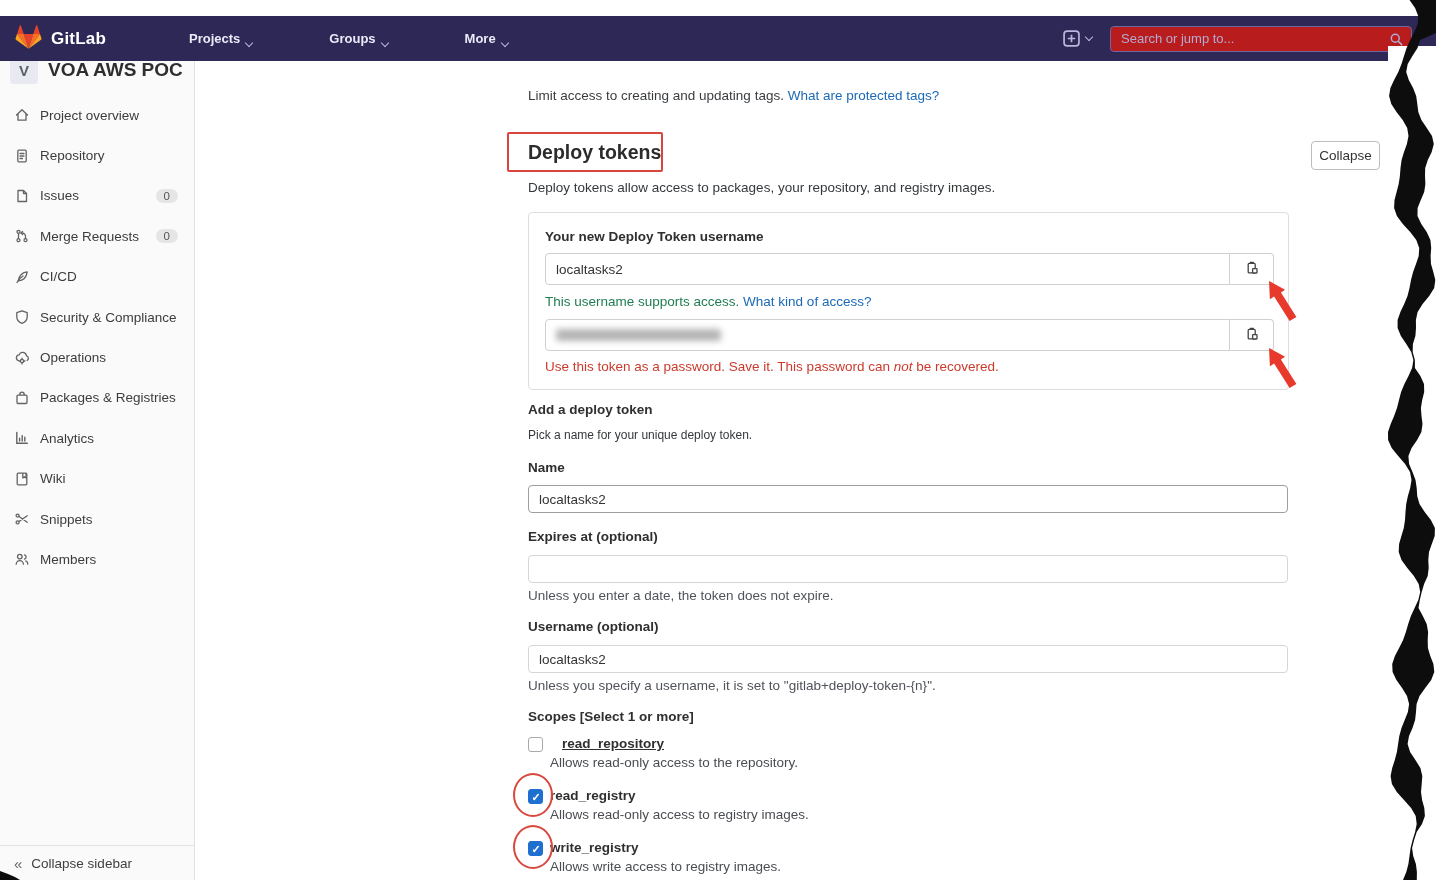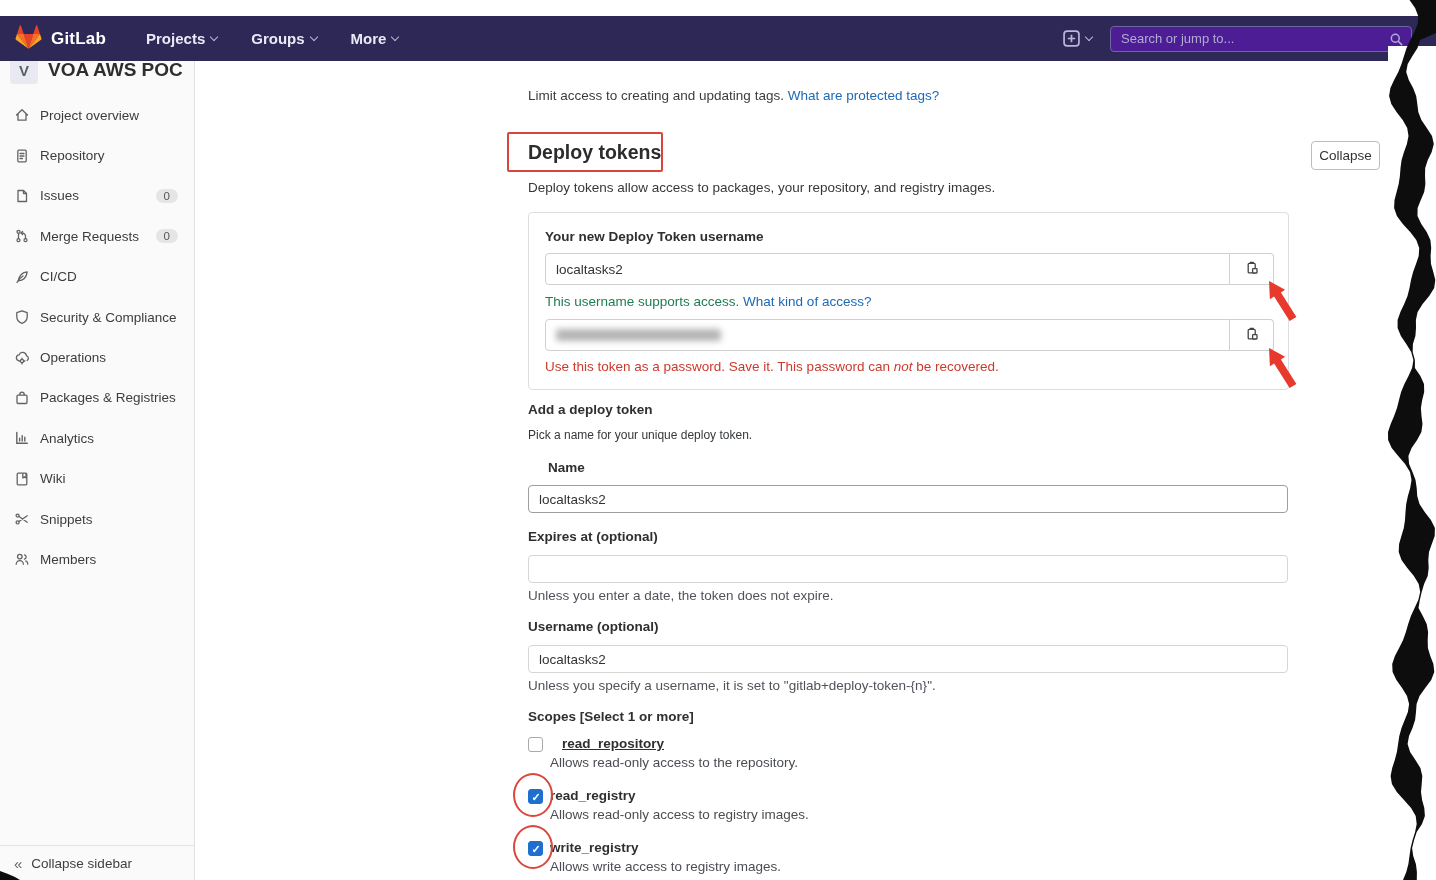--- a/index.html
+++ b/index.html
@@ -5,25 +5,25 @@
   * { margin:0; padding:0; box-sizing:border-box; }
   html,body { background:#fff; }
   body { font-family:"Liberation Sans", sans-serif; }
   .screen { position:relative; width:1436px; height:880px; overflow:hidden; background:#fff; }
 
   
   .nav { position:absolute; left:0; top:16px; width:1436px; height:45px; background:#2e2857; display:flex; align-items:center; z-index:10; }
   .brand { display:flex; align-items:center; margin-left:15px; }
   .brand-name { color:#fff; font-size:17px; font-weight:bold; margin-left:9px; letter-spacing:.2px; }
   .nav-menu { display:flex; margin-left:40px; gap:34px; }
-  .nav-link { color:#ece9f7; font-size:15px; font-weight:bold; display:flex; align-items:center; cursor:pointer; }
+  .nav-link { color:#ece9f7; font-size:13px; font-weight:bold; display:flex; align-items:flex-end; cursor:pointer;margin-left:43px; }
   .chev { width:6px; height:6px; border-right:1.6px solid #bdb6dc; border-bottom:1.6px solid #bdb6dc; transform:rotate(45deg); display:inline-block; margin-left:6px; margin-top:-3px; }
   .nav-right { margin-left:auto; display:flex; align-items:center; margin-right:24px; }
   .plus-group { display:flex; align-items:center; margin-right:18px; cursor:pointer; }
-  .searchbox { position:relative; width:302px; height:26px; background:#4c1d95; border:1px solid #6f66a0; border-radius:4px; display:flex; align-items:center; }
+  .searchbox { position:relative; width:302px; height:26px; background:#b91c1c; border:1px solid #6f66a0; border-radius:4px; display:flex; align-items:center; }
   .searchbox input { flex:1; background:transparent; border:none; outline:none; color:#cfc9e8; font-size:13px; padding:0 28px 0 10px; font-family:"Liberation Sans", sans-serif; }
   .searchbox input::placeholder { color:#b3abd4; }
   .search-mag { position:absolute; right:7px; top:5px; }
 
   
   .sidebar { position:absolute; left:0; top:45px; width:195px; height:835px; background:#fafafa; border-right:1px solid #e1e1e1; z-index:2; }
   .ctx { display:flex; align-items:center; padding:11px 10px 0 10px; }
   .avatar { width:28px; height:28px; background:#e9e9f2; border-radius:4px; display:flex; align-items:center; justify-content:center; font-weight:bold; font-size:15px; color:#57606a; }
   .ctx-name { margin-left:10px; font-weight:bold; font-size:19px; color:#2e2e2e; }
   .s-list { margin-top:11px; }
@@ -276,21 +276,21 @@
       </button>
     </div>
     <div class="red-help">
       <span>Use this token as a password. Save it. This password can </span><i>not</i><span> be recovered.</span>
     </div>
   </div>
 
   <div class="abs f-label" style="left:528px; top:402px;">Add a deploy token</div>
   <div class="abs f-desc" style="left:528px; top:428px;">Pick a name for your unique deploy token.</div>
 
-  <div class="abs f-label" style="left:548px; top:460px;">Name</div>
+  <div class="abs f-label" style="left:528px; top:460px;">Name</div>
   <input class="abs t-input strong" style="left: 528px; top: 485px;" value="localtasks2">
 
   <div class="abs f-label" style="left:528px; top:529px;">Expires at (optional)</div>
   <input class="abs t-input" style="left: 528px; top: 555px;" value="">
   <div class="abs f-help" style="left:528px; top:588px;">Unless you enter a date, the token does not expire.</div>
 
   <div class="abs f-label" style="left:528px; top:619px;">Username (optional)</div>
   <input class="abs t-input" style="left: 528px; top: 645px;" value="localtasks2">
   <div class="abs f-help" style="left:528px; top:678px;">Unless you specify a username, it is set to "gitlab+deploy-token-{n}".</div>
 

